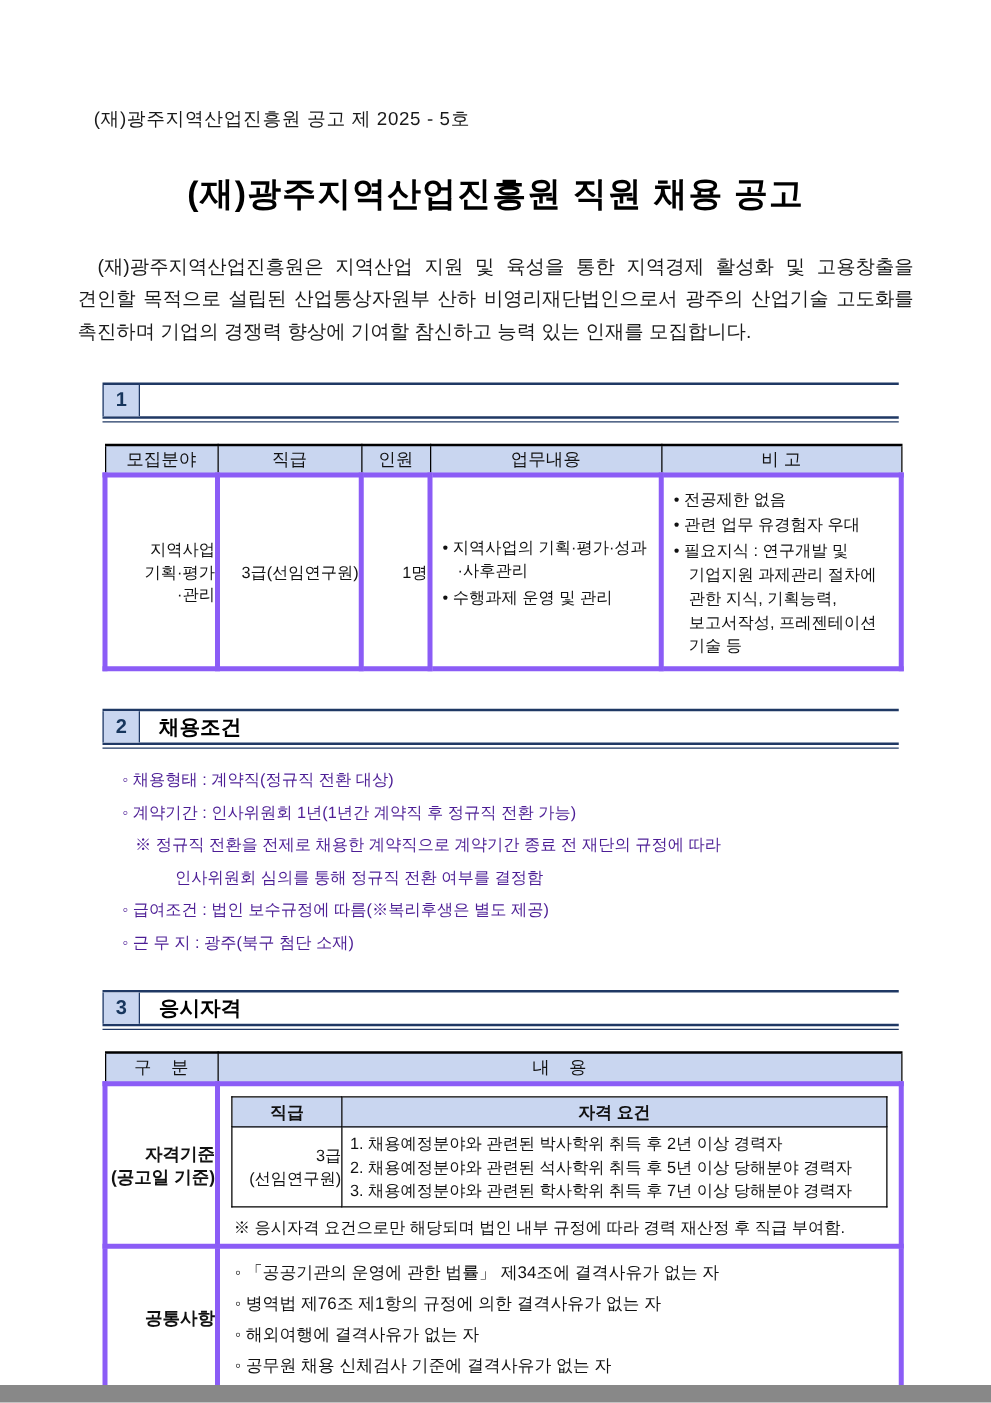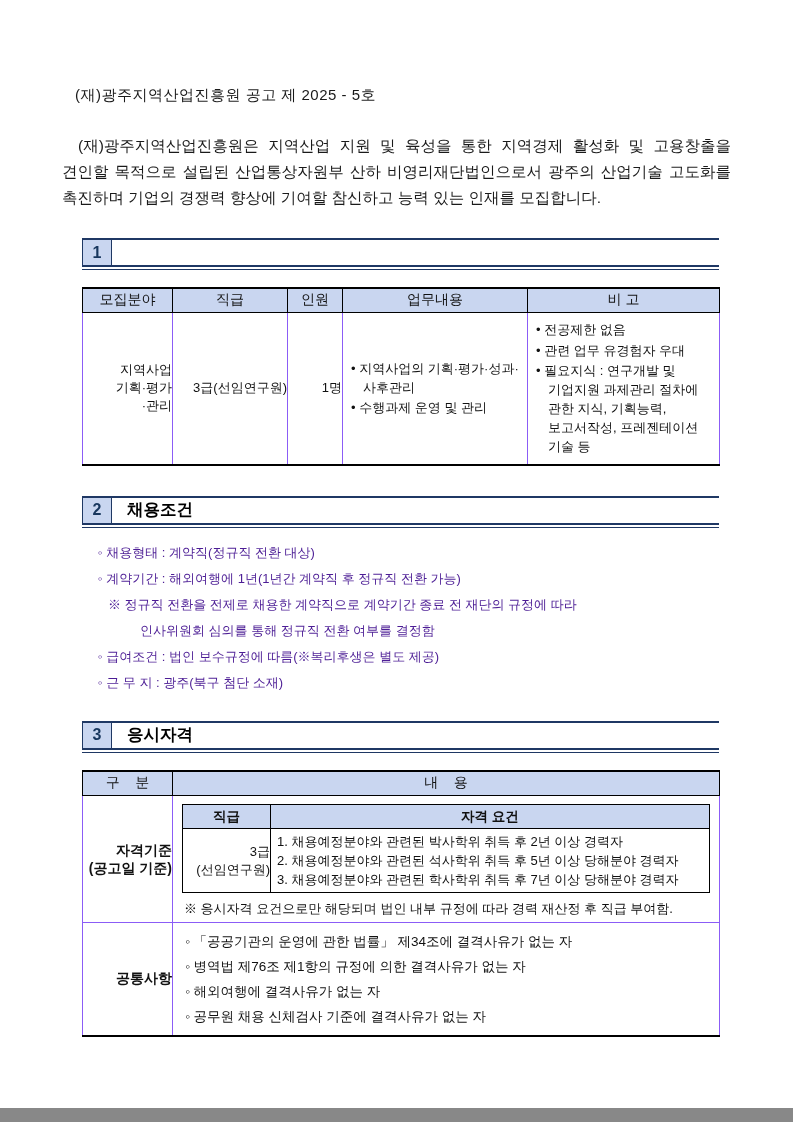--- a/index.html
+++ b/index.html
@@ -32,21 +32,21 @@
   .sec-label { display:flex; align-items:center; margin-left:15px; font-weight:bold; font-size:16.5px; color:#000; }
   .sec-underline { height:1px; background:#1F3864; margin-top:2px; }
 
   
   table { border-collapse:collapse; table-layout:fixed; margin-left:20px; }
   .tbl { width:637px; border:1.5px solid #000; border-top-width:2px; border-bottom-width:2.5px; }
   .tbl th {
     background:#C9D6F0; font-size:14px; font-weight:normal; text-align:center;
     border:1px solid #000; border-bottom-width:1.5px; height:24px; white-space:pre;
   }
-  .tbl td { border:1px solid #8b5cf6; font-size:13px; vertical-align:middle; }
+  .tbl td { border:4px solid #8b5cf6; font-size:13px; vertical-align:middle; }
   .center { text-align:right; }
   .preline { white-space:pre-line; line-height:18px; }
   .cell-pad { padding:6px 8px; }
   .li { padding-left:12px; text-indent:-12px; line-height:19px; margin:1.5px 0; word-break:keep-all; }
 
   .t1-body td { height:97px; }
 
   
   .cond { margin-top:12px; margin-left:20px; width:650px; font-size:13px; line-height:26px; color:#4c1d95; word-break:keep-all; }
   .cond .c-item { padding-left:16px; }
@@ -75,20 +75,21 @@
   .mt-sec3 { margin-top:25px; }
   .mt-tbl3 { margin-top:17px; }
 </style>
 </head>
 <body>
 
 <div class="page">
 
   <div class="notice">(재)광주지역산업진흥원 공고 제 2025 - 5호</div>
 
+  <h1 class="doc-title">(재)광주지역산업진흥원 직원 채용 공고</h1>
 
   <p class="intro">(재)광주지역산업진흥원은 지역산업 지원 및 육성을 통한 지역경제 활성화 및 고용창출을 견인할 목적으로 설립된 산업통상자원부 산하 비영리재단법인으로서 광주의 산업기술 고도화를 촉진하며 기업의 경쟁력 향상에 기여할 참신하고 능력 있는 인재를 모집합니다.</p>
 
   <div class="section mt-sec1">
     <div class="sec-row">
       <div class="sec-num">1</div>
     </div>
     <div class="sec-underline"></div>
   </div>
 
@@ -132,21 +133,21 @@
   <div class="section mt-sec2">
     <div class="sec-row">
       <div class="sec-num">2</div>
       <div class="sec-label">채용조건</div>
     </div>
     <div class="sec-underline"></div>
   </div>
 
   <div class="cond">
     <div class="c-item">◦ 채용형태 : 계약직(정규직 전환 대상)</div>
-    <div class="c-item">◦ 계약기간 : 해외여행에 1년(1년간 계약직 후 정규직 전환 가능)</div>
+    <div class="c-item">◦ 계약기간 : 인사위원회 1년(1년간 계약직 후 정규직 전환 가능)</div>
     <div class="c-note">※ 정규직 전환을 전제로 채용한 계약직으로 계약기간 종료 전 재단의 규정에 따라</div>
     <div class="c-cont">인사위원회 심의를 통해 정규직 전환 여부를 결정함</div>
     <div class="c-item">◦ 급여조건 : 법인 보수규정에 따름(※복리후생은 별도 제공)</div>
     <div class="c-item">◦ 근 무 지 : 광주(북구 첨단 소재)</div>
   </div>
 
   <div class="section mt-sec3">
     <div class="sec-row">
       <div class="sec-num">3</div>
       <div class="sec-label">응시자격</div>

